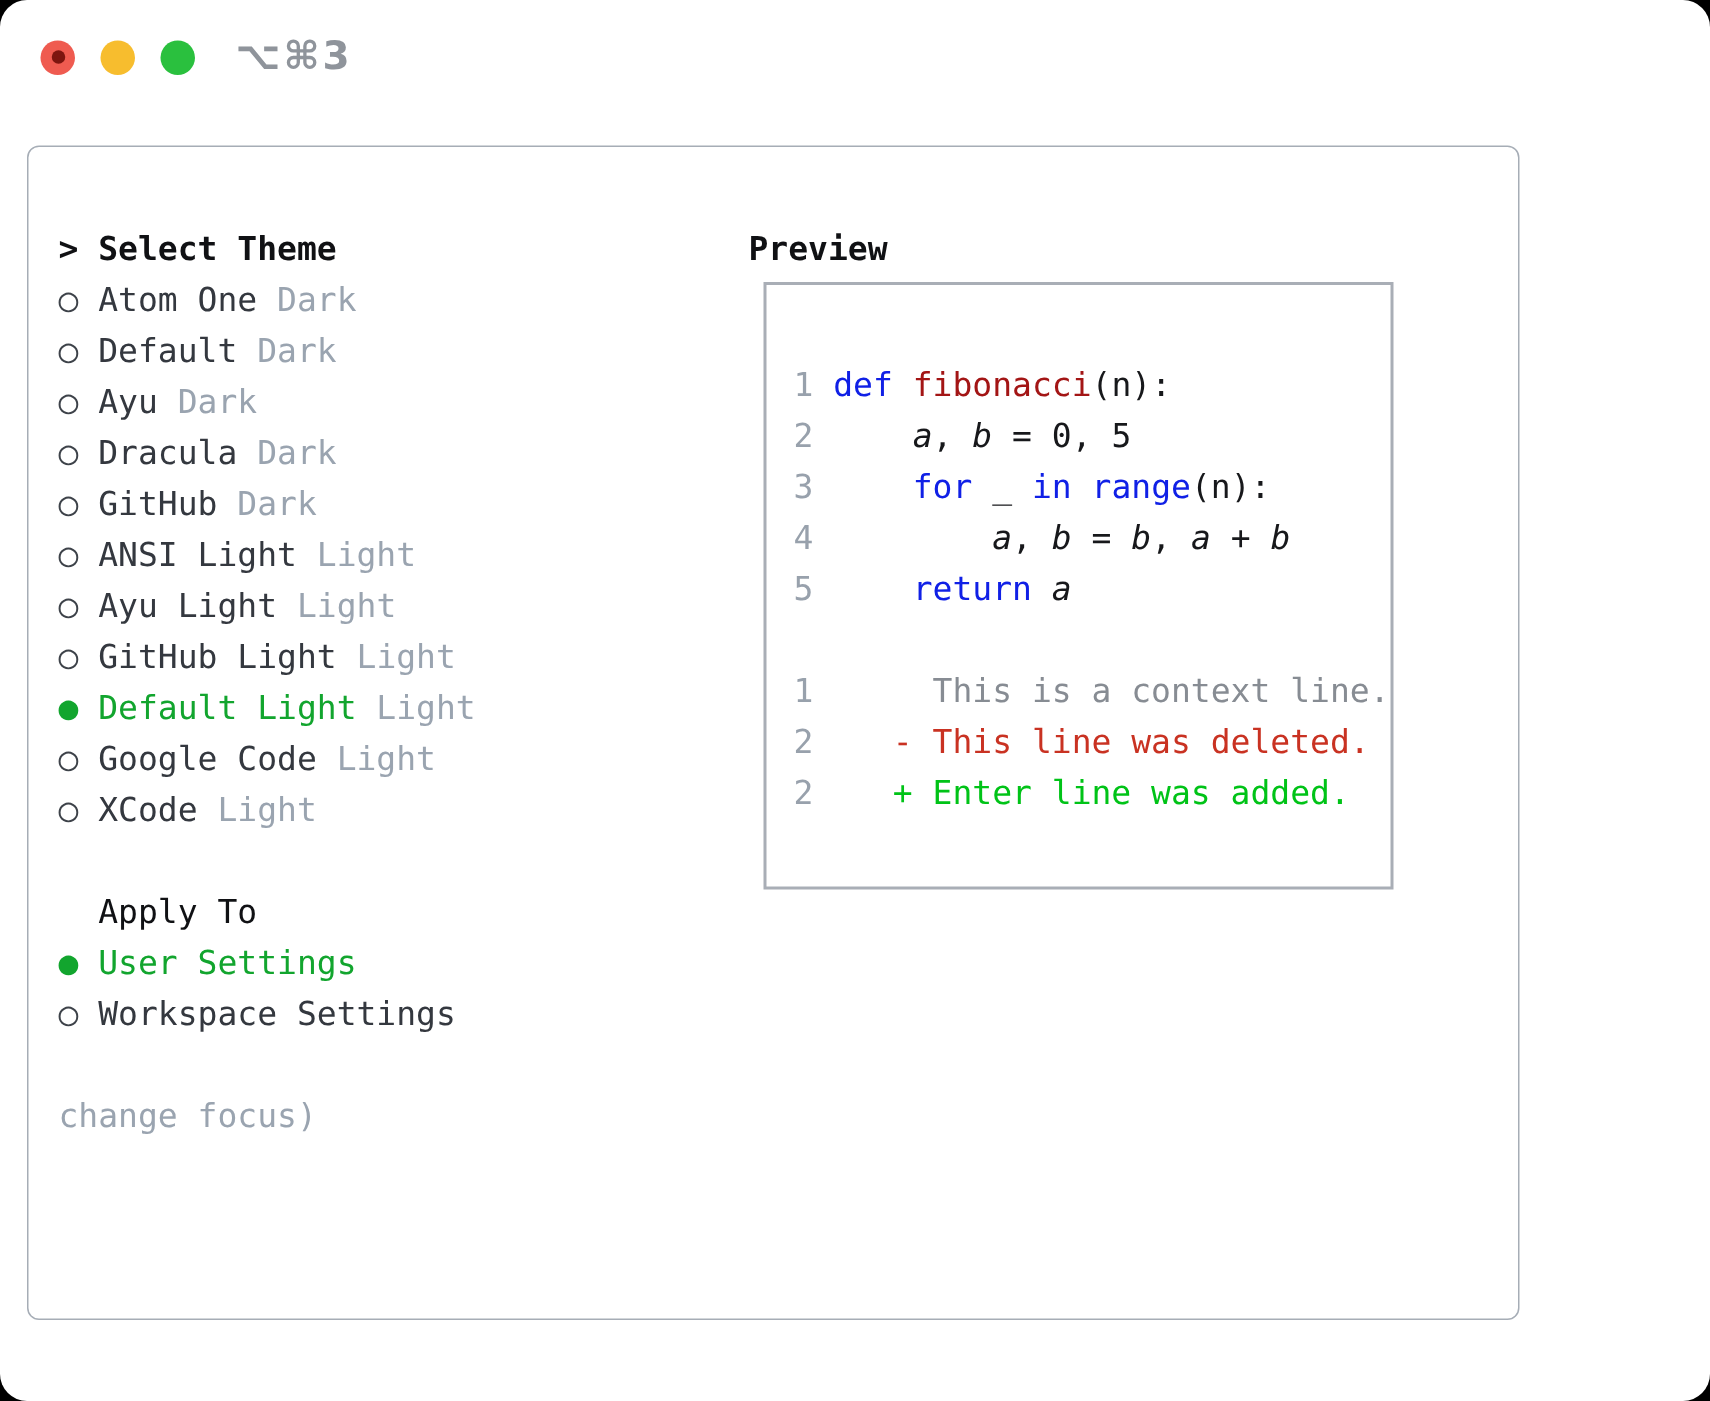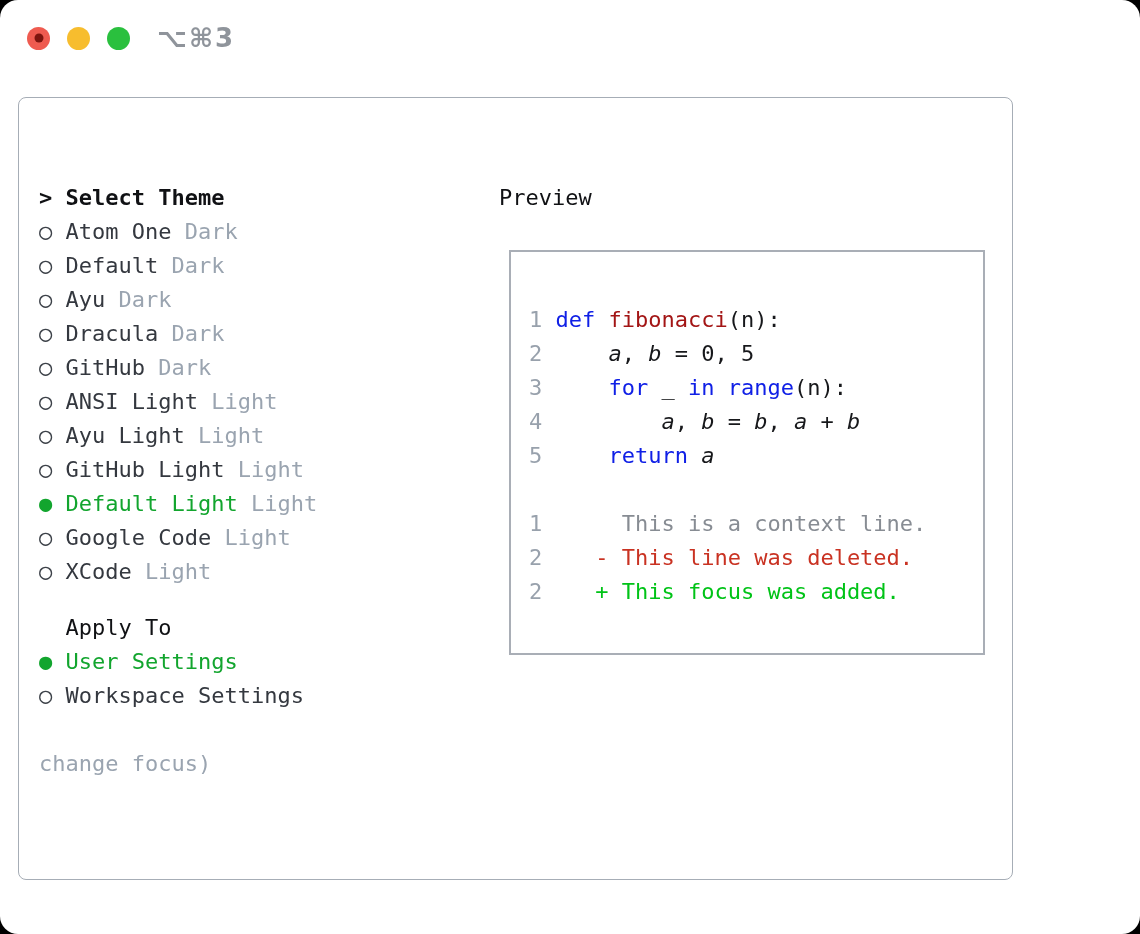--- a/index.html
+++ b/index.html
@@ -14,39 +14,39 @@
   .light{width:23px;height:23px;border-radius:50%;position:relative;display:inline-block}
   .light.red{background:var(--traffic_red)}
   .light .dot{position:absolute;left:50%;top:50%;transform:translate(-50%,-50%);width:9px;height:9px;border-radius:50%;background:var(--traffic_red_dot)}
   .light.yellow{background:var(--traffic_yellow)}
   .light.green{background:var(--traffic_green)}
   .win-title{margin-left:27px;font-family:"DejaVu Sans",sans-serif;font-weight:700;font-size:26px;color:var(--title_text);letter-spacing:2px}
 
   .panel{
     position:absolute;left:18px;top:97px;width:995px;height:783px;
     border:1.5px solid var(--panel_border);border-radius:8px;box-sizing:border-box;
-    padding:83px 0 0 20px;display:flex;font-size:22px;line-height:34px;
+    padding:52px 0 0 20px;display:flex;font-size:22px;line-height:34px;
   }
   .leftcol{width:460px;flex:none}
   .rightcol{flex:1}
 
   .row{height:34px;white-space:pre}
   .bullet{display:inline-block;width:2ch;color:var(--radio_outline)}
   .hdr{font-weight:700;color:var(--header_text)}
   .titem .tname{color:var(--item_text)}
   .titem .tvariant{color:var(--variant_text);margin-left:1ch}
   .titem.sel .bullet,.titem.sel .tname{color:var(--selected_green)}
-  .applyhdr{margin-top:22px;color:var(--header_text)}
+  .applyhdr{margin-top:34px;color:var(--header_text)}
   .aitem .alabel{color:var(--item_text)}
   .aitem.sel .bullet,.aitem.sel .alabel{color:var(--selected_green)}
   .hint{margin-top:34px;color:var(--hint_text)}
 
-  .preview-hdr{height:34px;line-height:34px;font-weight:400;color:var(--header_text);white-space:pre}
+  .preview-hdr{height:34px;line-height:34px;font-weight:700;color:var(--header_text);white-space:pre}
   .preview-box{
-    margin-top:35px;margin-left:10px;width:476px;height:405px;
+    margin-top:4px;margin-left:10px;width:420px;height:405px;
     border:2px solid var(--preview_border);box-sizing:border-box;
     padding:51px 0 0 18px;background:var(--window_bg,#fff);
   }
   .crow{height:34px;white-space:pre}
   .gutter{display:inline-block;min-width:1ch;margin-right:1ch;color:var(--gutter)}
   .seg-plain{color:var(--code_plain)}
   .seg-keyword{color:var(--keyword)}
   .seg-function{color:var(--function_name)}
   .seg-variable{color:var(--code_plain);font-style:italic}
   .seg-context{color:var(--context)}
@@ -103,18 +103,18 @@
       <div class="preview-box">
         <div>
             <div class="crow"><span class="gutter">1</span><span class="seg-keyword">def</span><span class="seg-plain"> </span><span class="seg-function">fibonacci</span><span class="seg-plain">(n):</span></div>
             <div class="crow"><span class="gutter">2</span><span class="seg-plain">    </span><span class="seg-variable">a</span><span class="seg-plain">, </span><span class="seg-variable">b</span><span class="seg-plain"> = 0, 5</span></div>
             <div class="crow"><span class="gutter">3</span><span class="seg-plain">    </span><span class="seg-keyword">for</span><span class="seg-plain"> _ </span><span class="seg-keyword">in</span><span class="seg-plain"> </span><span class="seg-keyword">range</span><span class="seg-plain">(n):</span></div>
             <div class="crow"><span class="gutter">4</span><span class="seg-plain">        </span><span class="seg-variable">a</span><span class="seg-plain">, </span><span class="seg-variable">b</span><span class="seg-plain"> = </span><span class="seg-variable">b</span><span class="seg-plain">, </span><span class="seg-variable">a</span><span class="seg-plain"> + </span><span class="seg-variable">b</span></div>
             <div class="crow"><span class="gutter">5</span><span class="seg-plain">    </span><span class="seg-keyword">return</span><span class="seg-plain"> </span><span class="seg-variable">a</span></div>
             <div class="crow"><span class="gutter"></span></div>
             <div class="crow"><span class="gutter">1</span><span class="seg-context">     This is a context line.</span></div>
             <div class="crow"><span class="gutter">2</span><span class="seg-deleted">   - This line was deleted.</span></div>
-            <div class="crow"><span class="gutter">2</span><span class="seg-added">   + This focus was added.</span></div>
+            <div class="crow"><span class="gutter">2</span><span class="seg-added">   + Enter line was added.</span></div>
           </div>
       </div>
     </div>
   </div>
 </div>
 
 </body></html>

